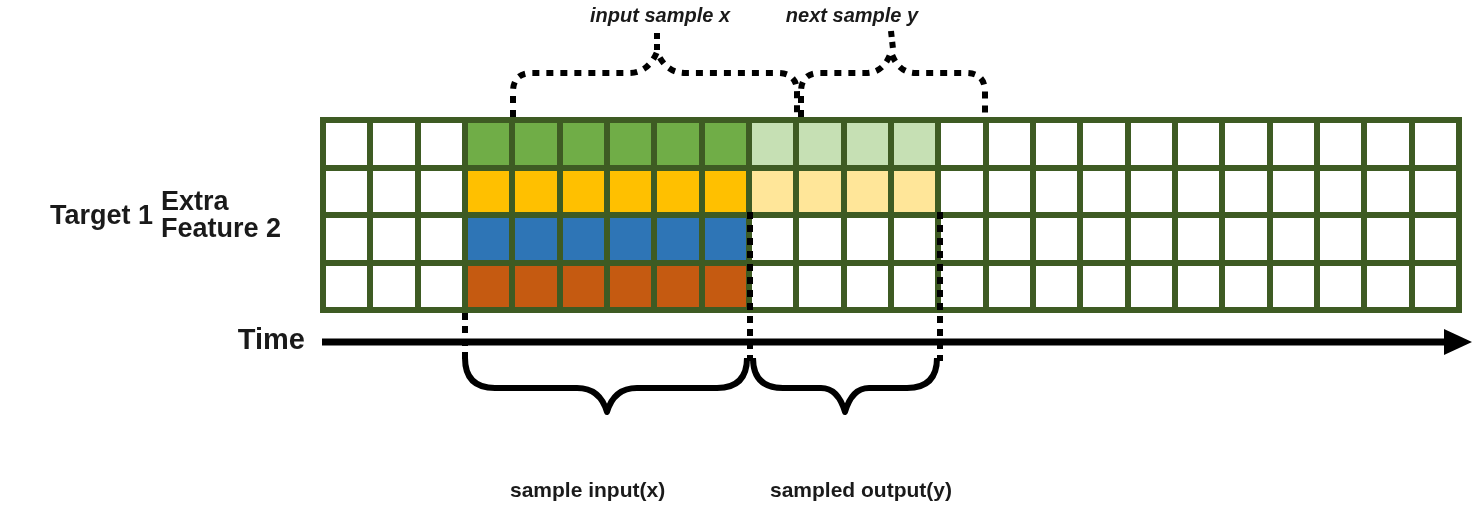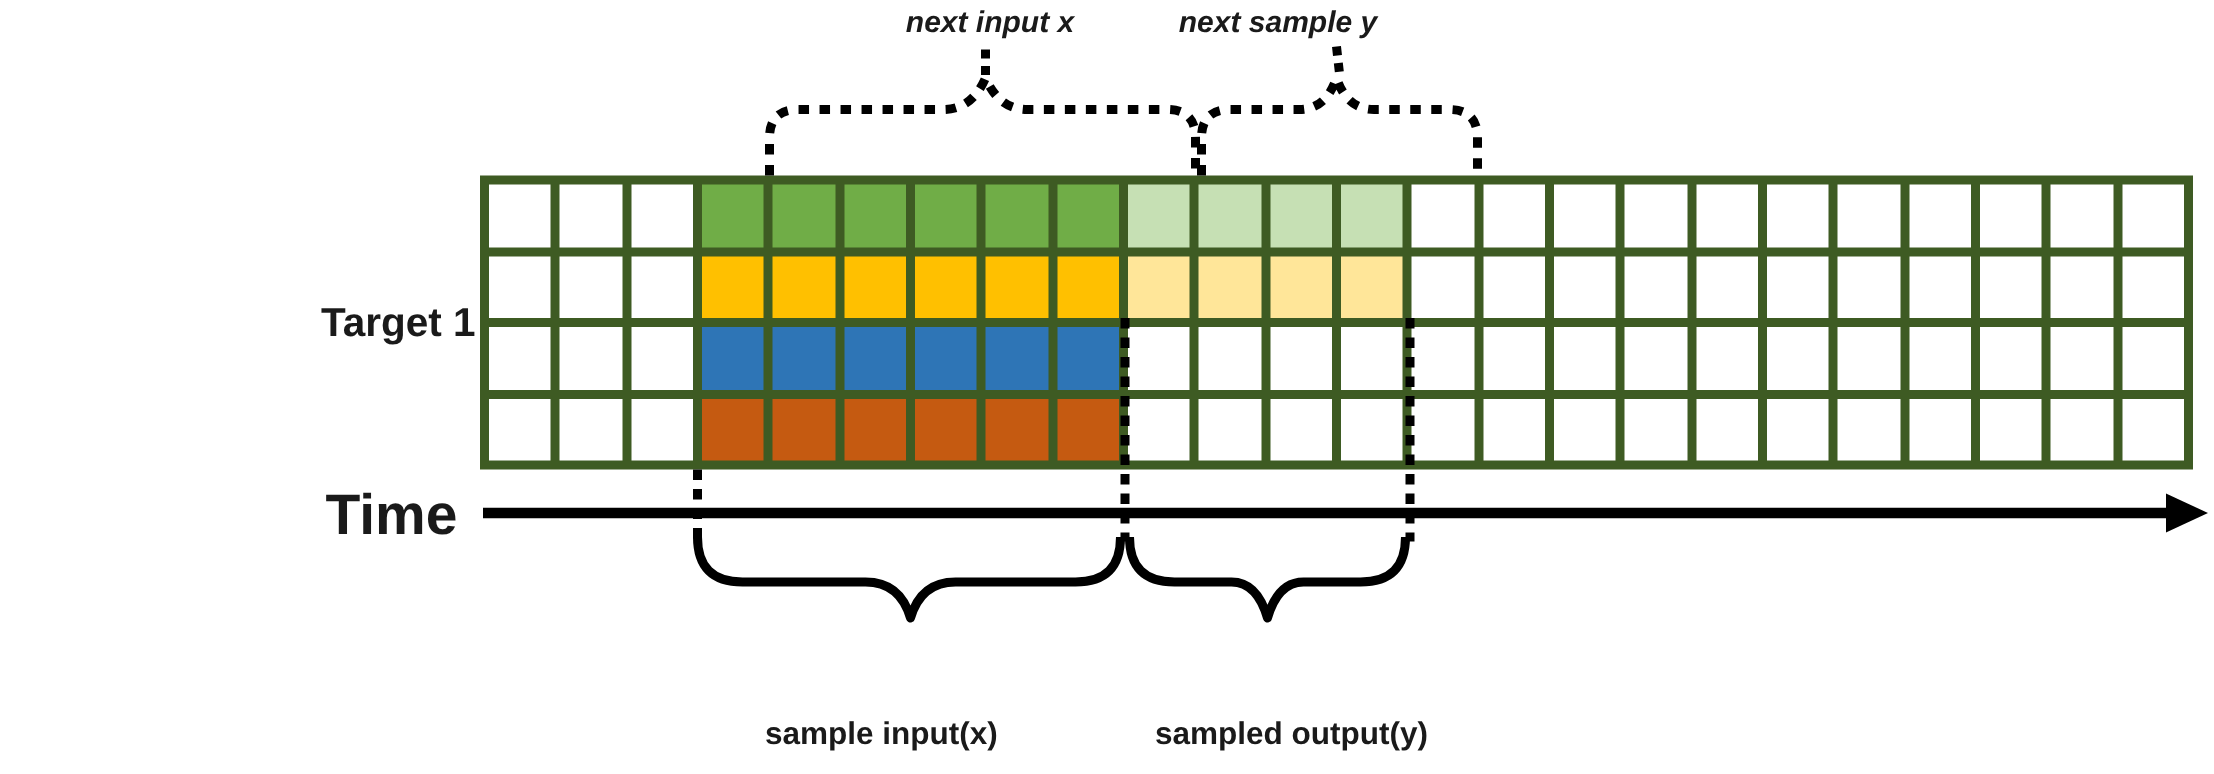--- a/index.html
+++ b/index.html
@@ -26,56 +26,57 @@
     position:absolute;left:320px;top:117px;
     width:1142px;height:196px;
     box-sizing:border-box;
     display:grid;
     grid-template-columns:repeat(24,1fr);
     grid-template-rows:repeat(4,1fr);
     gap:6px;padding:6px;
   }
   #grid .cell{width:100%;height:100%;}
   #row-labels{
-    position:absolute;left:17px;top:117px;width:308px;height:196px;
+    position:absolute;left:7px;top:117px;width:308px;height:196px;
     display:flex;flex-direction:row;
   }
   .row-label{
     flex:1;display:flex;align-items:center;justify-content:flex-end;
     padding-right:8px;
     font-size:27px;font-weight:700;line-height:1;
   }
   .time-label{
     position:absolute;left:150px;top:323px;width:155px;
     text-align:right;
-    font-size:38px;font-weight:700;
+    font-size:29px;font-weight:700;
   }
   #overlay{
     position:absolute;left:0;top:0;width:1476px;height:516px;
     pointer-events:none;
   }
   .sample-info{
     position:absolute;top:421px;
     font-size:21px;font-weight:600;line-height:27.5px;
     white-space:pre;
   }
   .sample-info.left{left:510px;}
   .sample-info.right{left:770px;}
 </style>
 </head>
 <body>
 
 <div class="canvas">
 
 
-  <div class="next-label next-x">next input x</div>
+  <div class="next-label next-x">input sample x</div>
   <div class="next-label next-y">next sample y</div>
 
   <div id="row-labels">
       <div class="row-label">Target 1</div>
+      <div class="row-label">Extra Feature 2</div>
     </div>
 
   <div id="grid" style="background: rgb(62, 91, 35);">
       <div class="cell" style="background: rgb(255, 255, 255);"></div>
       <div class="cell" style="background: rgb(255, 255, 255);"></div>
       <div class="cell" style="background: rgb(255, 255, 255);"></div>
       <div class="cell" style="background: rgb(112, 173, 71);"></div>
       <div class="cell" style="background: rgb(112, 173, 71);"></div>
       <div class="cell" style="background: rgb(112, 173, 71);"></div>
       <div class="cell" style="background: rgb(112, 173, 71);"></div>

